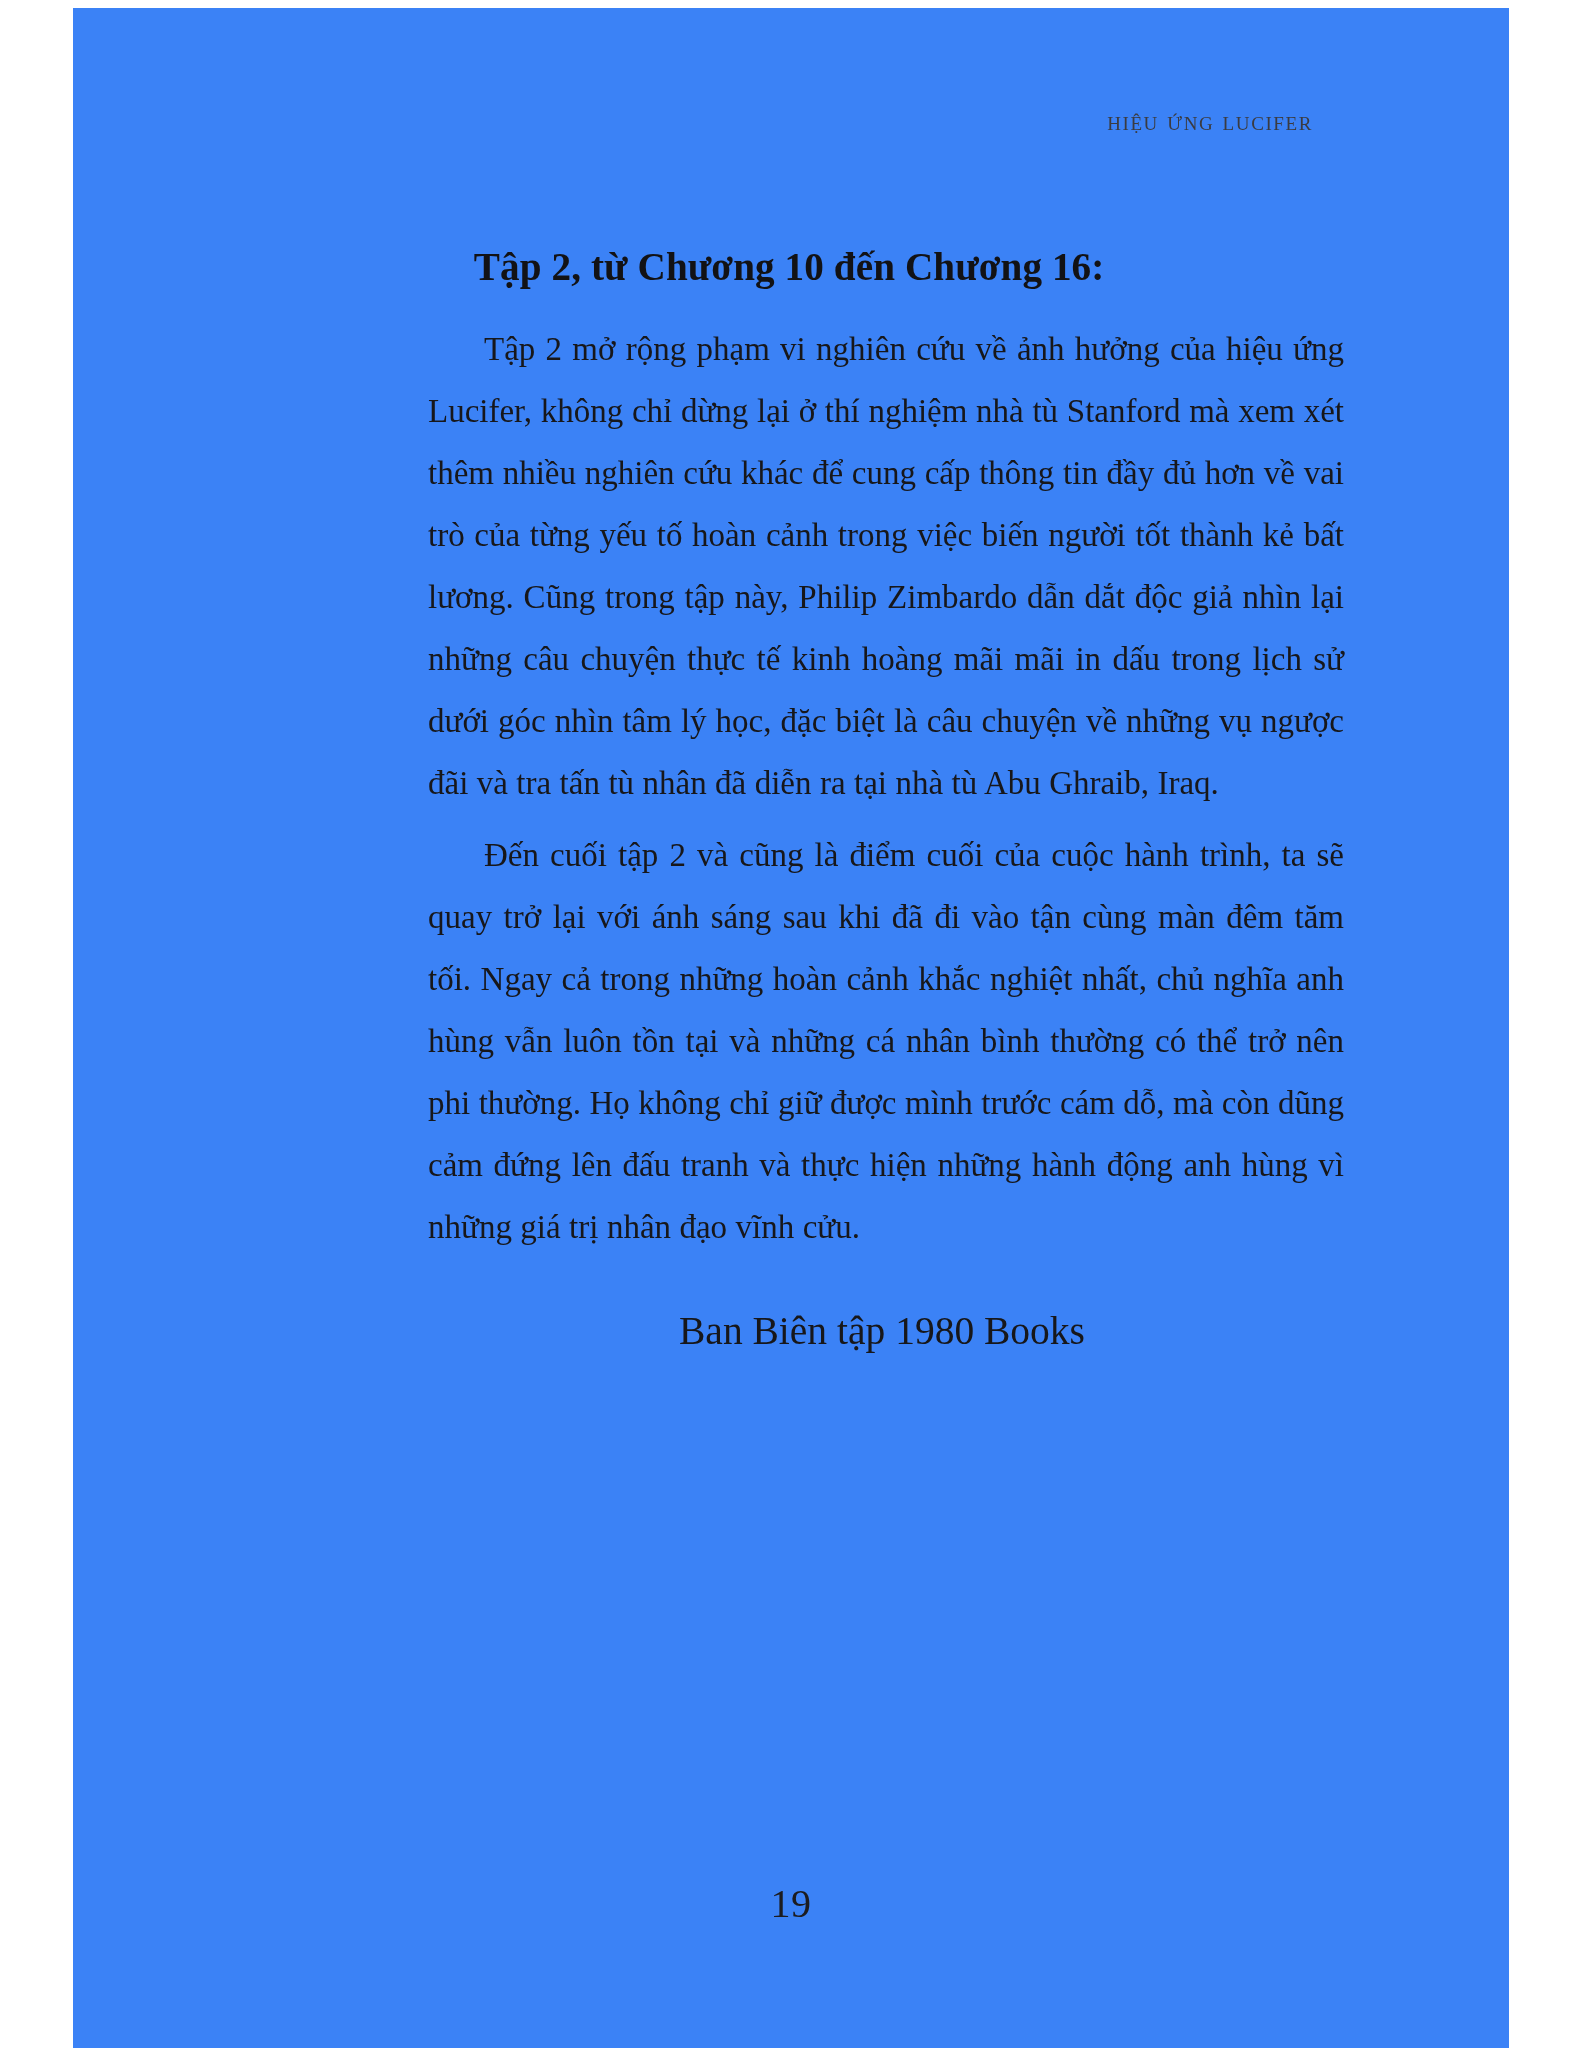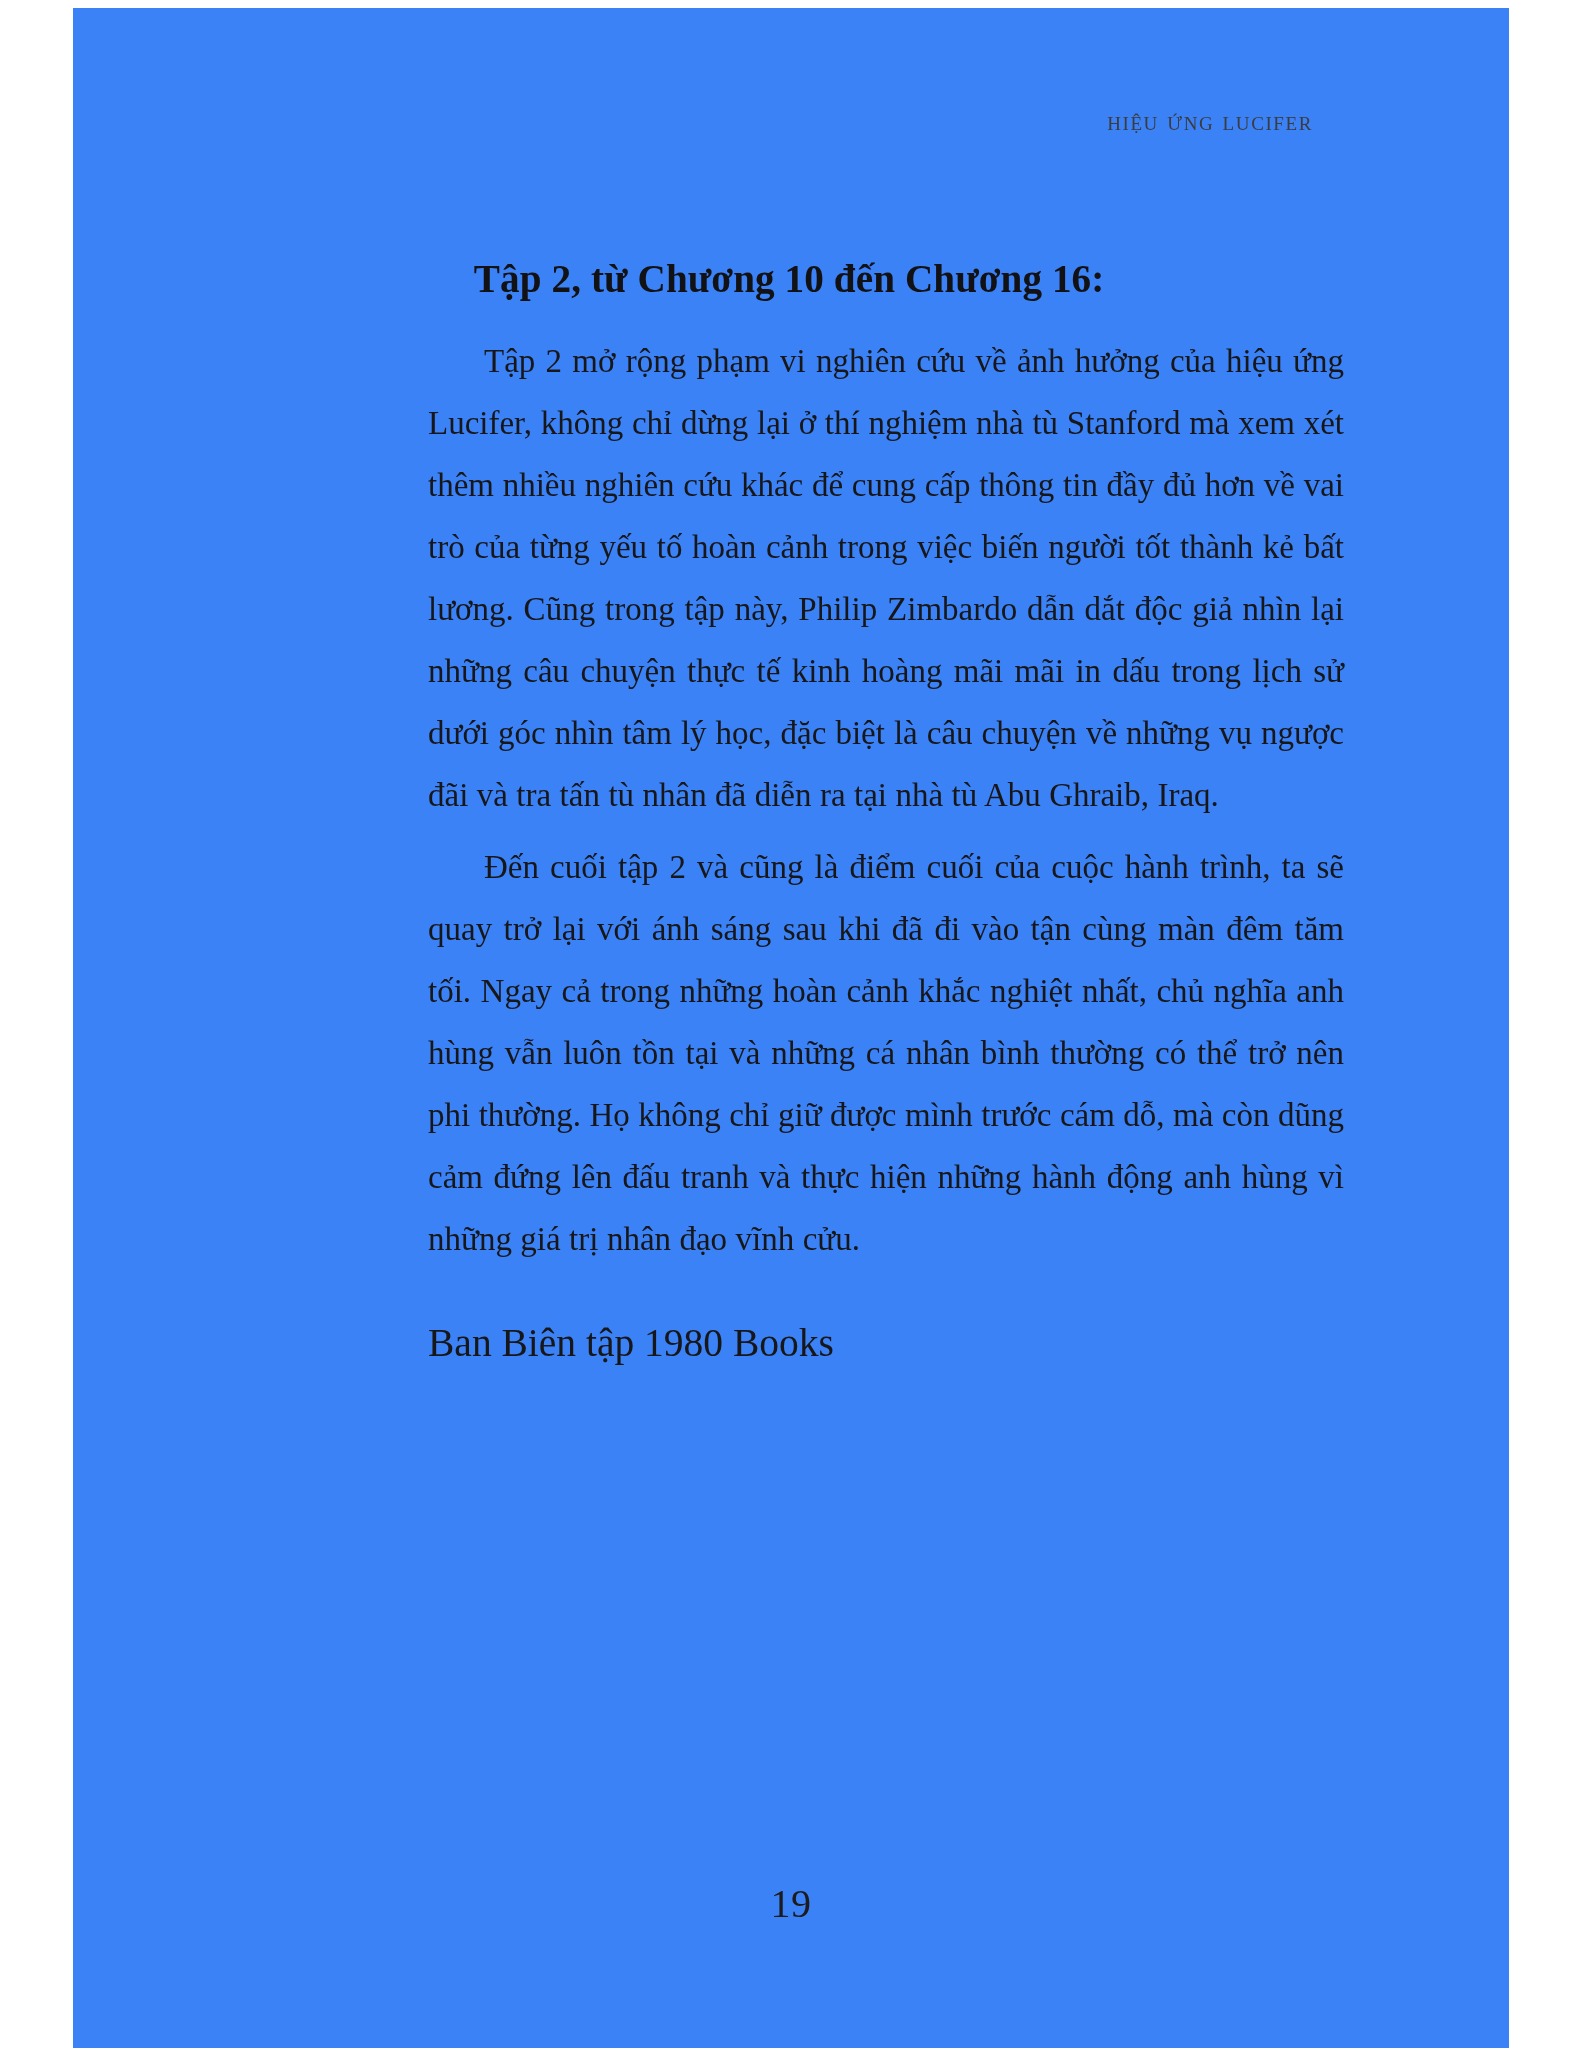--- a/index.html
+++ b/index.html
@@ -34,21 +34,21 @@
     color: #3b3b40;
     font-variant: small-caps;
     text-transform: lowercase;
     white-space: nowrap;
   }
   .running-header::first-letter { font-size: 27px; }
 
   
   .content {
     position: absolute;
-    top: 244px;
+    top: 232px;
     left: 355px;
     width: 916px;
   }
 
   .section-heading {
     font-family: "Liberation Serif", "DejaVu Serif", serif;
     font-weight: 700;
     font-size: 41px;
     line-height: 1.28;
     letter-spacing: 0.1px;
@@ -67,21 +67,21 @@
     text-indent: 56px;
     margin: 0 0 10px 0;
     color: #17171a;
     hyphens: none;
     word-spacing: 0.2px;
   }
   .body-par.last { margin-bottom: 0; }
 
   .signature {
     margin-top: 42px;
-    text-align: left;
+    text-align: center;
     font-size: 39.5px;
     line-height: 62px;
     color: #17171a;
     padding-right: 8px;
   }
 
   
   .folio {
     position: absolute;
     left: 0;

